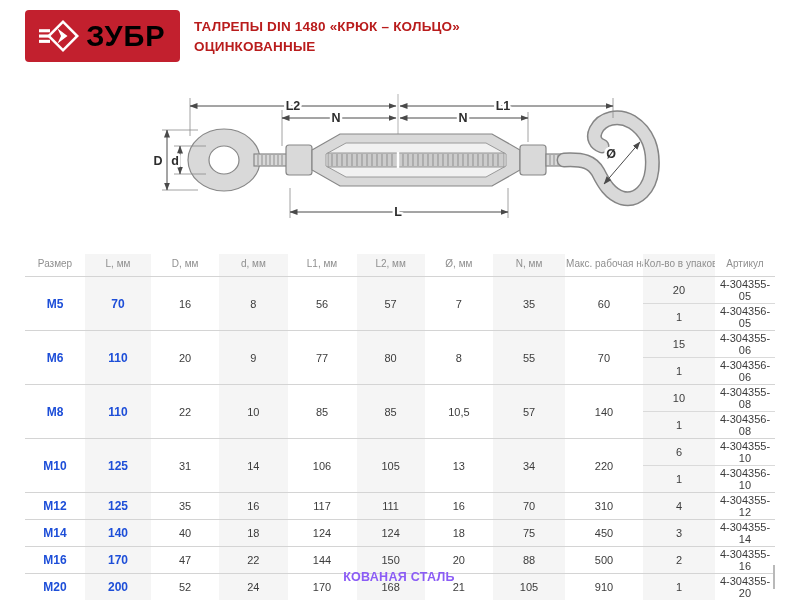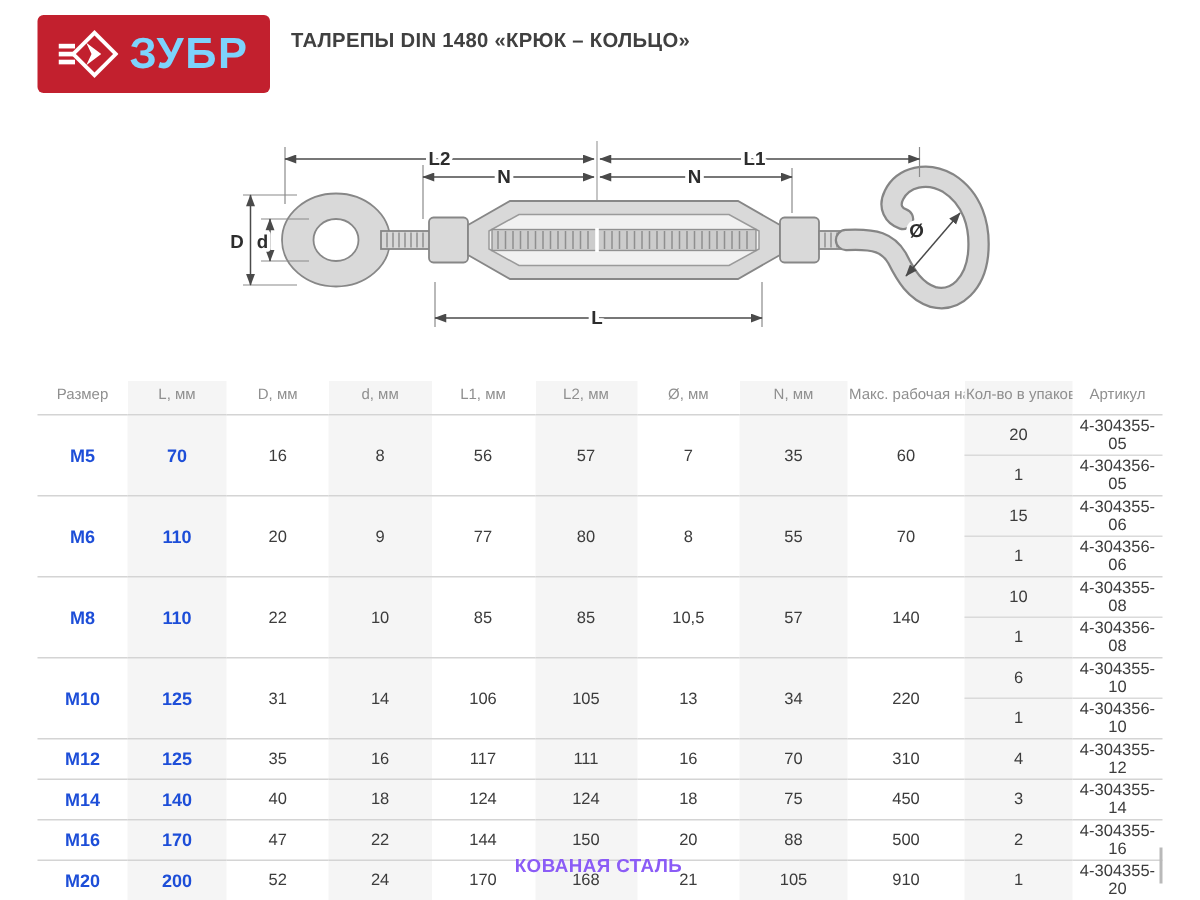--- a/index.html
+++ b/index.html
@@ -6,23 +6,23 @@
   body{
     width:800px;height:600px;position:relative;background:#ffffff;
     font-family:"Liberation Sans","DejaVu Sans",sans-serif;overflow:hidden;
   }
   
   .header{position:absolute;left:25px;top:10px;display:flex;align-items:flex-start;gap:14px;}
   .logo{
     width:155px;height:52px;background:var(--brand-red,#c2202e);border-radius:4px;
     display:flex;align-items:center;justify-content:center;gap:7px;flex:none;
   }
-  .logo-text{color:#7dd3fc;font-weight:bold;font-size:29px;letter-spacing:1px;line-height:1;padding-top:1px;}
+  .logo-text{color:#000000;font-weight:bold;font-size:29px;letter-spacing:1px;line-height:1;padding-top:1px;}
   .title{padding-top:7px;}
-  .title div{font-size:13.5px;font-weight:bold;color:#404040;line-height:1.5;letter-spacing:.2px;}
+  .title div{font-size:13.5px;font-weight:bold;color:#b91c1c;line-height:1.5;letter-spacing:.2px;}
   
   .diagram{position:absolute;left:140px;top:88px;}
   .dim{stroke:#4a4a4a;stroke-width:1;fill:none;}
   .ext{stroke:#8a8a8a;stroke-width:.8;fill:none;}
   .dlabel{
     font-family:"Liberation Sans",sans-serif;font-size:12.5px;font-weight:bold;fill:#2d2d2d;
     text-anchor:middle;paint-order:stroke;stroke:#ffffff;stroke-width:5px;stroke-linejoin:round;
   }
   .metal{fill:#d9d9d9;stroke:#878787;stroke-width:1.2;}
   .metal-light{fill:#f1f1f1;stroke:#9a9a9a;stroke-width:1;}
@@ -53,20 +53,21 @@
         <rect x="0" y="21.8" width="11" height="3.1"></rect>
       </g>
       <path d="M24,2 L40,18 L24,34 L8,18 Z" fill="#ffffff"></path>
       <path d="M24,5.6 L36.4,18 L24,30.4 L11.6,18 Z" fill="#c2202e"></path>
       <path d="M18.5,10.5 L28.5,18 L18.5,25.5 L22,18 Z" fill="#ffffff"></path>
     </svg>
     <span class="logo-text">ЗУБР</span>
   </div>
   <div class="title">
     <div>ТАЛРЕПЫ DIN 1480 «КРЮК – КОЛЬЦО»</div>
+    <div>ОЦИНКОВАННЫЕ</div>
   </div>
 </div>
 
 <div class="diagram">
 <svg width="520" height="152" viewBox="0 0 520 152">
   <defs>
     <marker id="arE" markerWidth="9" markerHeight="8" refX="7.5" refY="3" orient="auto">
       <path d="M0,0 L8,3 L0,6 Z" fill="#4a4a4a"></path>
     </marker>
     <marker id="arS" markerWidth="9" markerHeight="8" refX="0.5" refY="3" orient="auto">

